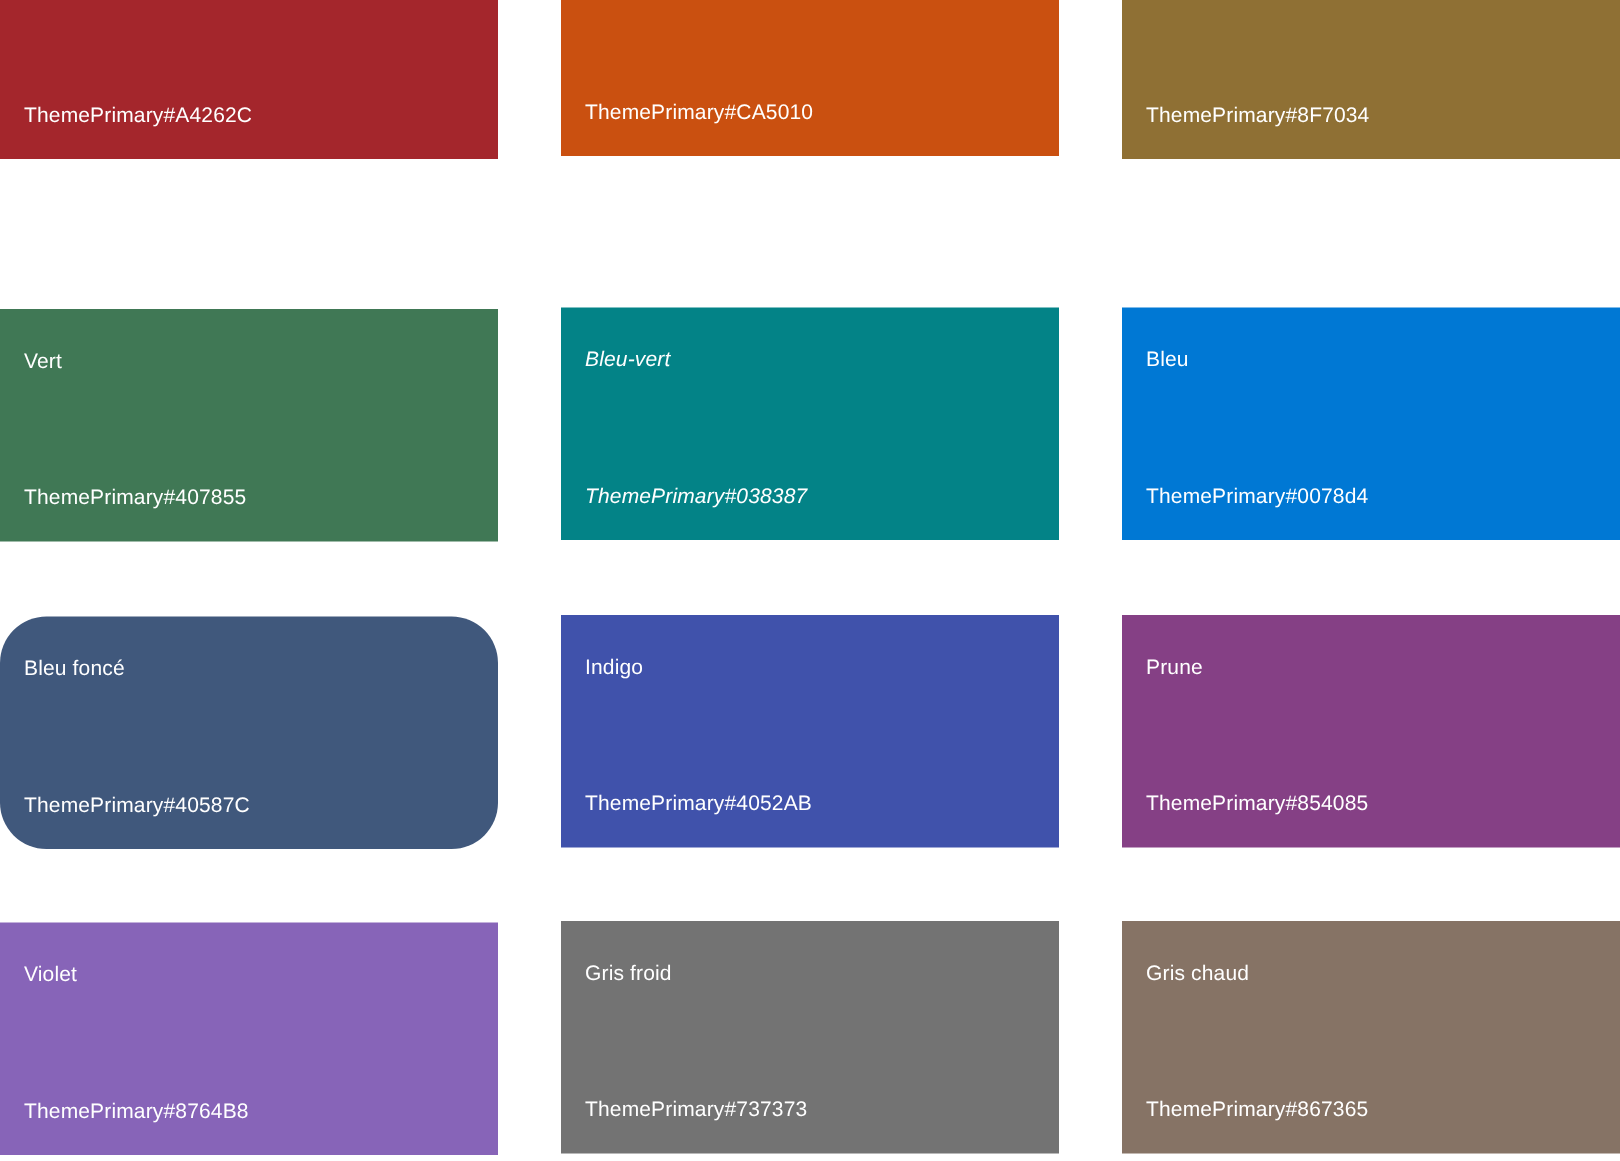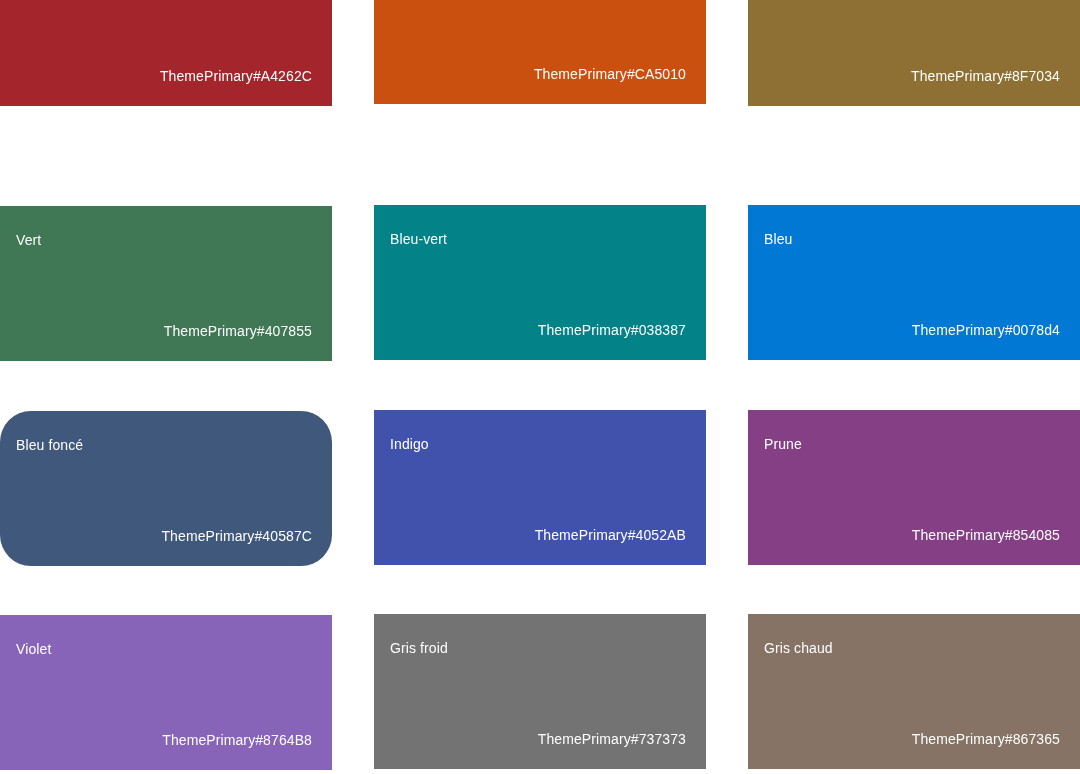--- a/index.html
+++ b/index.html
@@ -39,21 +39,21 @@
     letter-spacing: 0.1px;
     white-space: nowrap;
   }
 
   .swatch-footer {
     position: absolute;
     left: 16px;
     right: 20px;
     bottom: 22px;
     display: flex;
-    justify-content: flex-end;
+    justify-content: flex-start;
     align-items: baseline;
     font-size: 14px;
     line-height: 16px;
     color: #ffffff;
   }
 
   .swatch-slot {
     letter-spacing: 0.1px;
     white-space: nowrap;
   }
@@ -71,21 +71,21 @@
 
   
   .row-0 { top: -49px; }
   .row-1 { top: 206px; }
   .row-2 { top: 411px; }
   .row-3 { top: 615px; }
 
   
   .row-0.col-1 { top: -51px; }
   .row-0.col-2 { top: -49px; }
-  .row-1.col-1 { top: 205px; }
+  .row-1.col-1 { top: 205px; font-style: italic; }
   .row-1.col-2 { top: 205px; padding-left: 16px; }
   .row-2.col-1 { top: 410px; }
   .row-2.col-2 { top: 410px; }
   .row-3.col-1 { top: 614px; }
   .row-3.col-2 { top: 614px; padding-left: 46px; }
 </style>
 </head>
 <body>
 
 <div id="swatch-grid">

